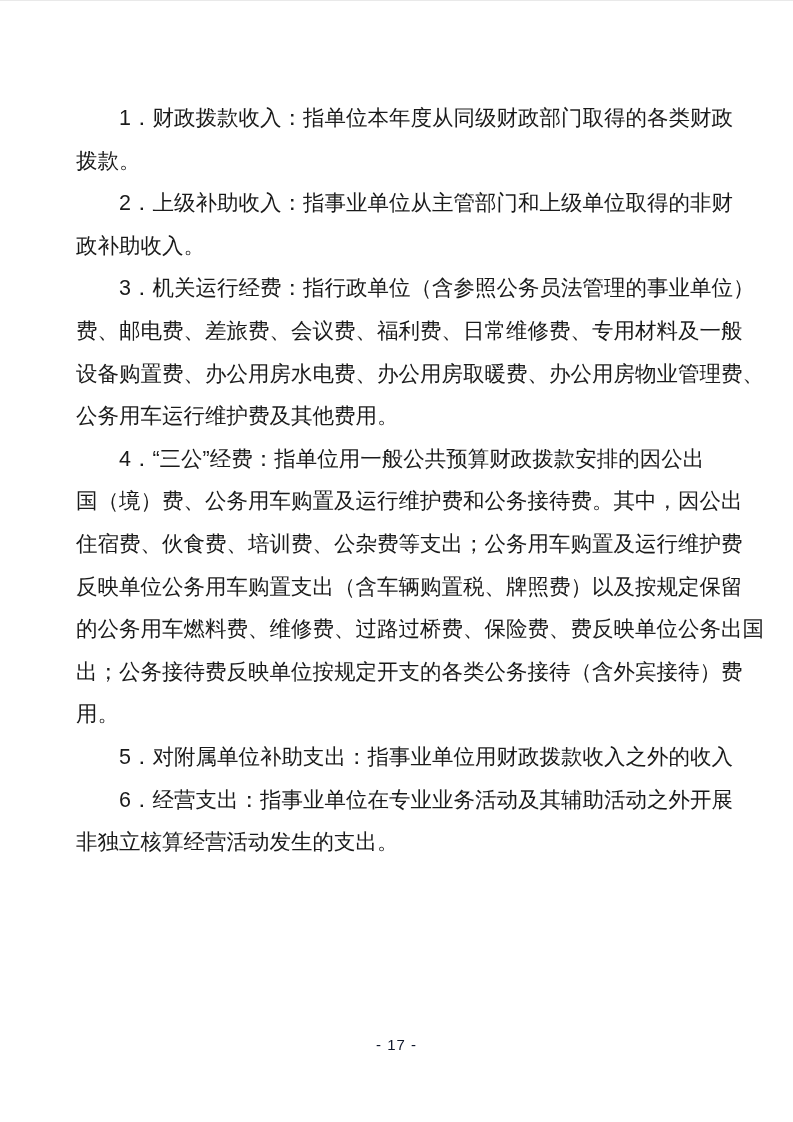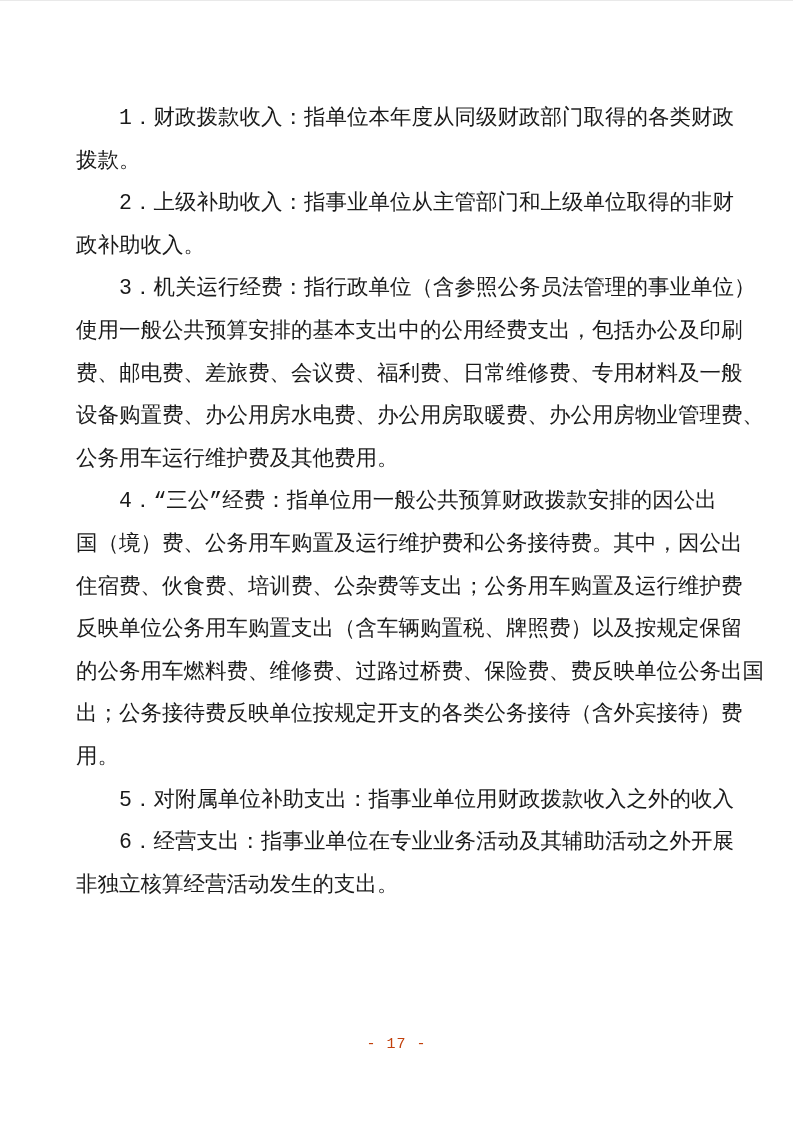--- a/index.html
+++ b/index.html
@@ -6,21 +6,21 @@
     margin: 0;
     padding: 0;
     background: #ffffff;
   }
   .page {
     position: relative;
     width: 793px;
     height: 1122px;
     background: #ffffff;
     overflow: hidden;
-    font-family: Liberation Mono, monospace;
+    font-family: Liberation Sans, sans-serif;
     color: #1a1a1a;
   }
   .scan-edge {
     position: absolute;
     top: 0; left: 0; right: 0;
     height: 1px;
     background: #e9e9e9;
   }
   .content {
     position: absolute;
@@ -43,21 +43,21 @@
     text-indent: 2em;
   }
   .footer {
     position: absolute;
     left: 0;
     right: 0;
     top: 1036px;
     text-align: center;
     font-size: 15px;
     letter-spacing: 1px;
-    color: #c2410c;
+    color: #0f172a;
   }
 </style>
 </head>
 <body>
 
 <div class="page">
   <div class="scan-edge"></div>
 
   <div class="content">
 
@@ -66,21 +66,20 @@
       <span class="line">拨款。</span>
     </p>
 
     <p class="para">
       <span class="line indent">2．上级补助收入：指事业单位从主管部门和上级单位取得的非财</span>
       <span class="line">政补助收入。</span>
     </p>
 
     <p class="para">
       <span class="line indent">3．机关运行经费：指行政单位（含参照公务员法管理的事业单位）</span>
-      <span class="line">使用一般公共预算安排的基本支出中的公用经费支出，包括办公及印刷</span>
       <span class="line">费、邮电费、差旅费、会议费、福利费、日常维修费、专用材料及一般</span>
       <span class="line">设备购置费、办公用房水电费、办公用房取暖费、办公用房物业管理费、</span>
       <span class="line">公务用车运行维护费及其他费用。</span>
     </p>
 
     <p class="para">
       <span class="line indent">4．“三公”经费：指单位用一般公共预算财政拨款安排的因公出</span>
       <span class="line">国（境）费、公务用车购置及运行维护费和公务接待费。其中，因公出</span>
       <span class="line">住宿费、伙食费、培训费、公杂费等支出；公务用车购置及运行维护费</span>
       <span class="line">反映单位公务用车购置支出（含车辆购置税、牌照费）以及按规定保留</span>

